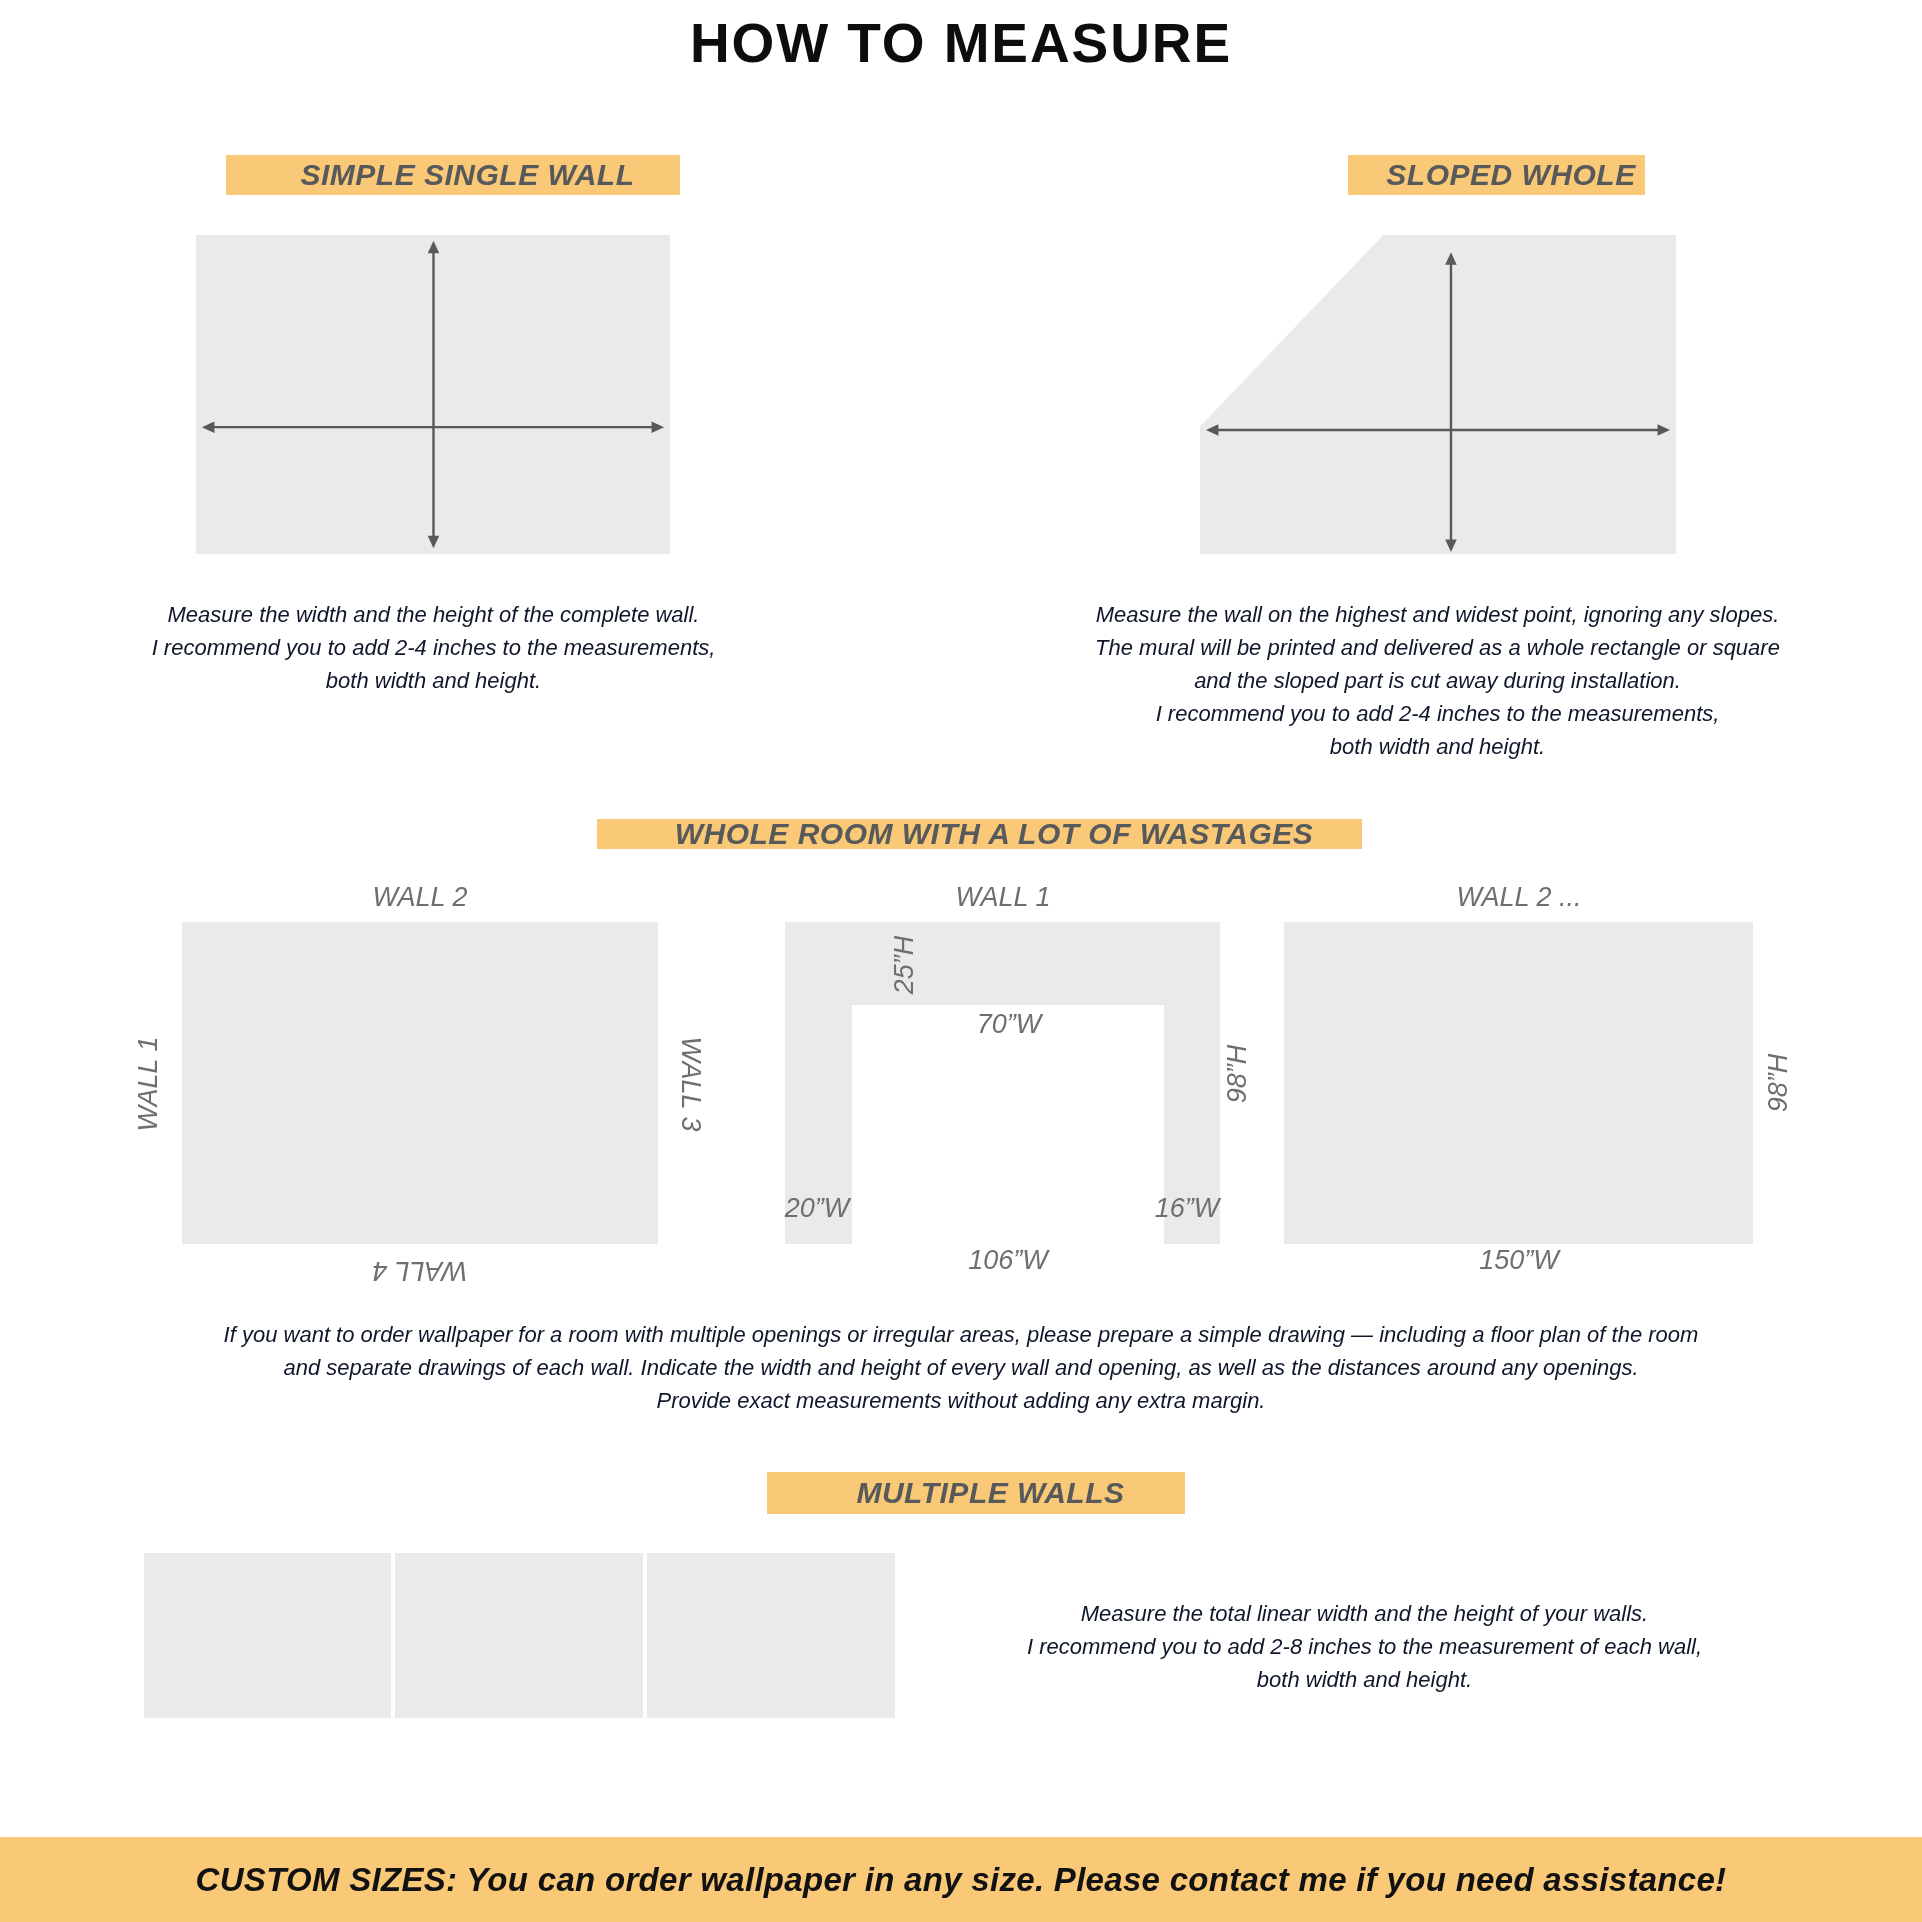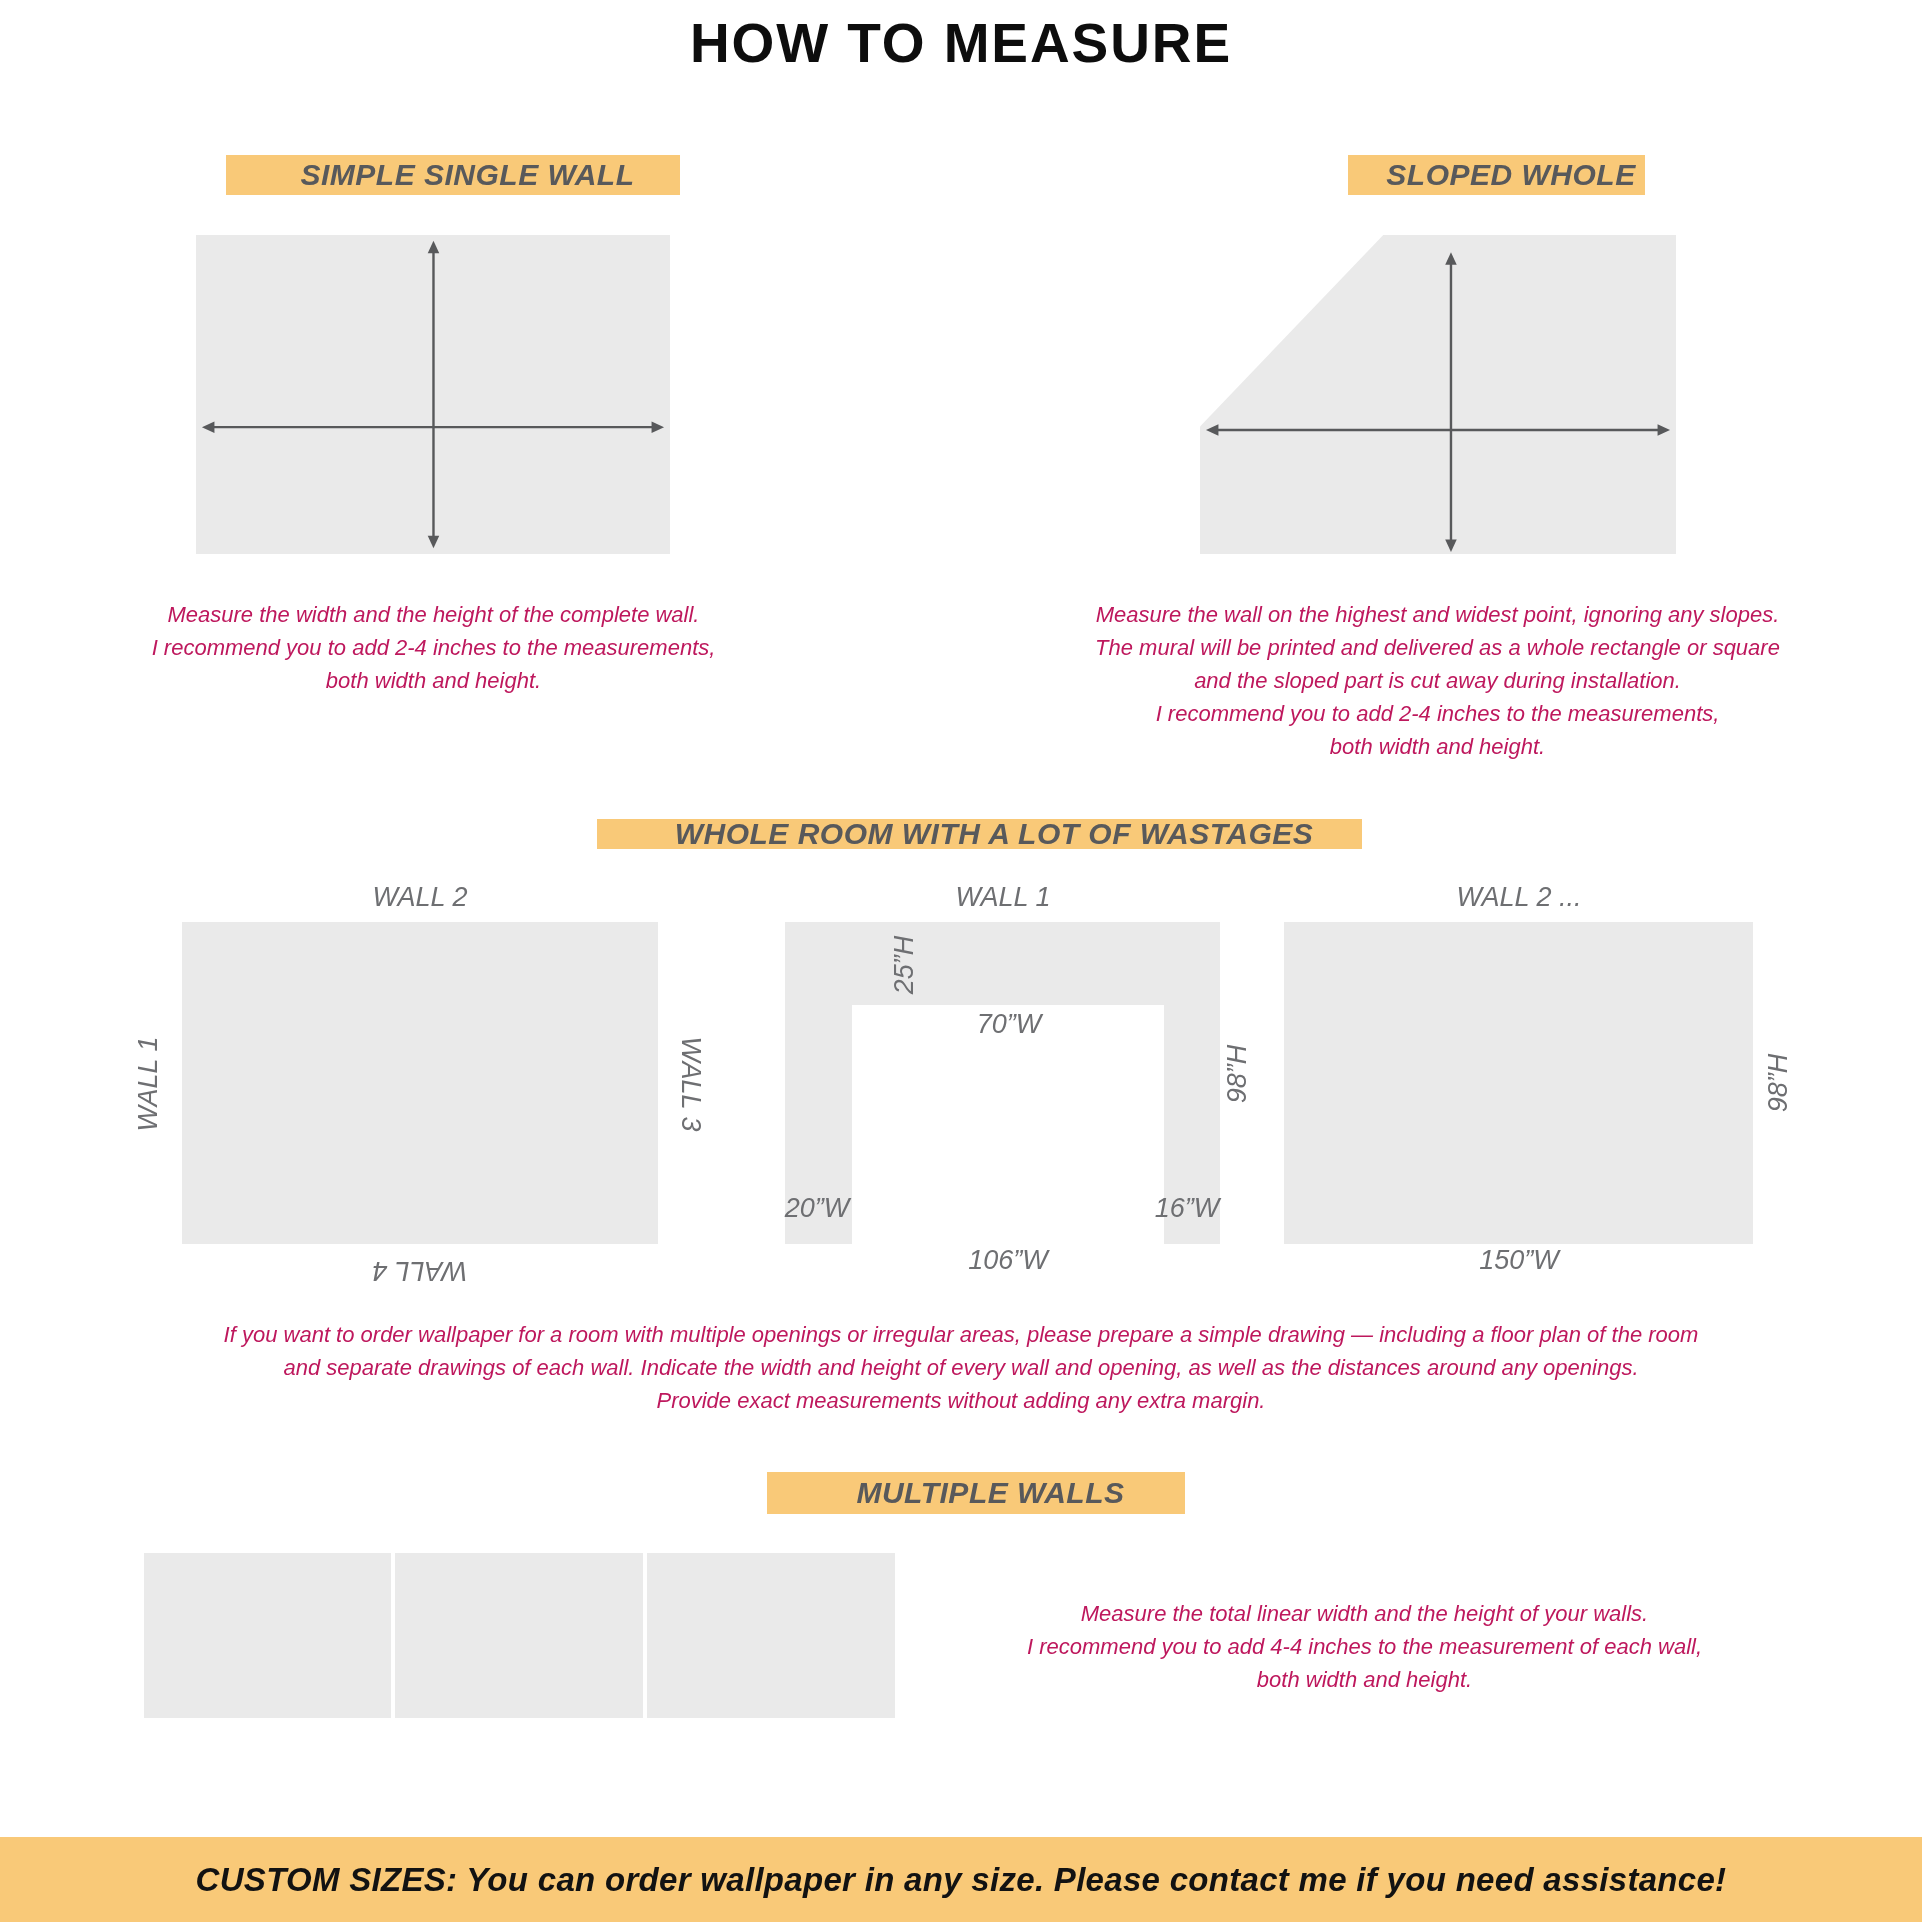--- a/index.html
+++ b/index.html
@@ -22,21 +22,21 @@
   .wall-rect svg{position:absolute;left:0;top:0;}
 
   .sloped-shape{
     position:absolute;background:#EAEAEA;
     clip-path:polygon(0 60%, 38.5% 0, 100% 0, 100% 100%, 0 100%);
   }
   .sloped-shape svg{position:absolute;left:0;top:0;}
 
   .desc{
     position:absolute;text-align:center;font-style:italic;
-    font-size:22px;line-height:33px;color:#be185d;white-space:pre-line;
+    font-size:22px;line-height:33px;color:#0f172a;white-space:pre-line;
   }
 
   .diag-label{
     position:absolute;font-style:italic;font-size:27px;color:#6E6F72;
     white-space:nowrap;transform:translate(-50%,-50%);
   }
   .diag-label.rot-ccw{transform:translate(-50%,-50%) rotate(-90deg);}
   .diag-label.rot-cw{transform:translate(-50%,-50%) rotate(90deg);}
   .diag-label.rot-180{transform:translate(-50%,-50%) rotate(180deg);}
 
@@ -131,21 +131,21 @@
 
   <div class="hl-box" style="left:767px;top:1472px;width:389px;height:42px;text-align:center;">
     <span>MULTIPLE WALLS</span>
   </div>
 
   <div class="panel" style="left:144px;top:1553px;width:247px;height:165px;"></div>
   <div class="panel" style="left:395px;top:1553px;width:248px;height:165px;"></div>
   <div class="panel" style="left:647px;top:1553px;width:248px;height:165px;"></div>
 
   <div class="desc" style="left:961px;top:1597px;width:807px;">Measure the total linear width and the height of your walls.
-I recommend you to add 4-4 inches to the measurement of each wall,
+I recommend you to add 2-8 inches to the measurement of each wall,
 both width and height.</div>
 
   <div class="banner">
     <span class="banner-text">CUSTOM SIZES: You can order wallpaper in any size. Please contact me if you need assistance!</span>
   </div>
 
 </div>
 
 
 </body></html>

